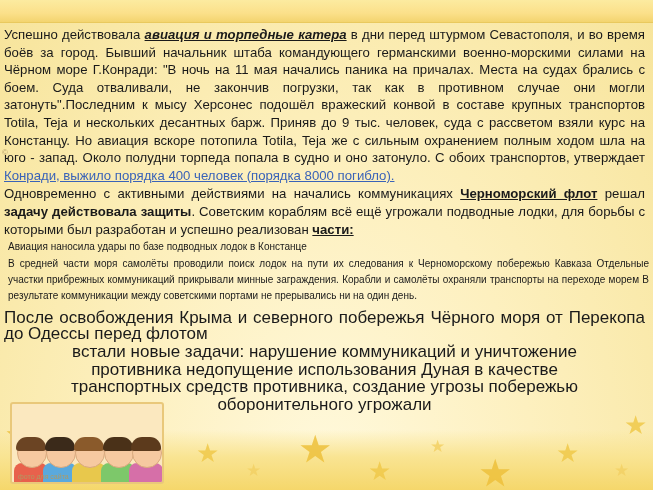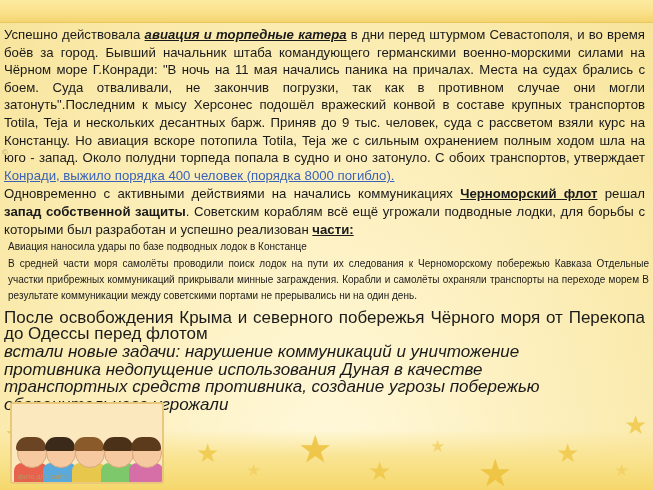--- a/index.html
+++ b/index.html
@@ -71,21 +71,21 @@
     font-size: 10px;
     line-height: 16.4px;
   }
   .bullets p { margin: 0; }
   .indent1 { padding-left: 4px; }
   .para3 {
     margin-top: 5px;
     font-size: 17px;
     line-height: 16.6px;
   }
-  .centered { text-align: left; font-style: italic; }
+  .centered { text-align: center; }
   
   .kids {
     position: absolute;
     left: 10px;
     bottom: 6px;
     width: 150px;
     height: 78px;
     background: #fbe8bf;
     border: 2px solid #e9c87a;
     border-radius: 3px;
@@ -166,21 +166,21 @@
   <span class="star s" style="left:614px; top:462px;">★</span>
   <span class="star" style="left:624px; top:412px;">★</span>
   <span class="star s" style="left:120px; top:466px;">★</span>
 
   <div class="side-mark">©</div>
 
   <div class="content">
 
     <p><span>Успешно действовала </span><span class="b i u">авиация и торпедные катера</span><span> в дни перед штурмом Севастополя, и во время боёв за город. Бывший начальник штаба командующего германскими военно-морскими силами на Чёрном море Г.Конради: "В ночь на 11 мая начались паника на причалах. Места на судах брались с боем. Суда отваливали, не закончив погрузки, так как в противном случае они могли затонуть".Последним к мысу Херсонес подошёл вражеский конвой в составе крупных транспортов Totila, Teja и нескольких десантных барж. Приняв до 9 тыс. человек, суда с рассветом взяли курс на Констанцу. Но авиация вскоре потопила Totila, Teja же с сильным охранением полным ходом шла на юго - запад. Около полудни торпеда попала в судно и оно затонуло. С обоих транспортов, утверждает </span><span class="link">Конради, выжило порядка 400 человек (порядка 8000 погибло).</span></p>
 
-    <p class="para2"><span>Одновременно с активными действиями на начались коммуникациях </span><span class="b u">Черноморский флот</span><span> решал </span><span class="b">запад собственной защиты</span><span>. Советским кораблям всё ещё угрожали подводные лодки, для борьбы с которыми был разработан и успешно реализован </span><span class="b u">части:</span></p>
+    <p class="para2"><span>Одновременно с активными действиями на начались коммуникациях </span><span class="b u">Черноморский флот</span><span> решал </span><span class="b">задачу действовала защиты</span><span>. Советским кораблям всё ещё угрожали подводные лодки, для борьбы с которыми был разработан и успешно реализован </span><span class="b u">части:</span></p>
 
     <div class="bullets">
       <p class="indent1">  Авиация наносила удары по базе подводных лодок в Констанце</p>
       <p class="indent1">  В средней части моря самолёты проводили поиск лодок на пути их следования к Черноморскому побережью Кавказа  Отдельные участки прибрежных коммуникаций прикрывали минные заграждения.  Корабли и самолёты охраняли транспорты на переходе морем   В результате коммуникации между советскими портами не прерывались ни на один день.</p>
     </div>
 
     <div class="para3">
       <p>После освобождения Крыма и северного побережья Чёрного моря от Перекопа до Одессы перед флотом</p>
       <p class="centered">встали новые задачи: нарушение коммуникаций и уничтожение</p>
       <p class="centered">противника недопущение использования Дуная в качестве</p>

